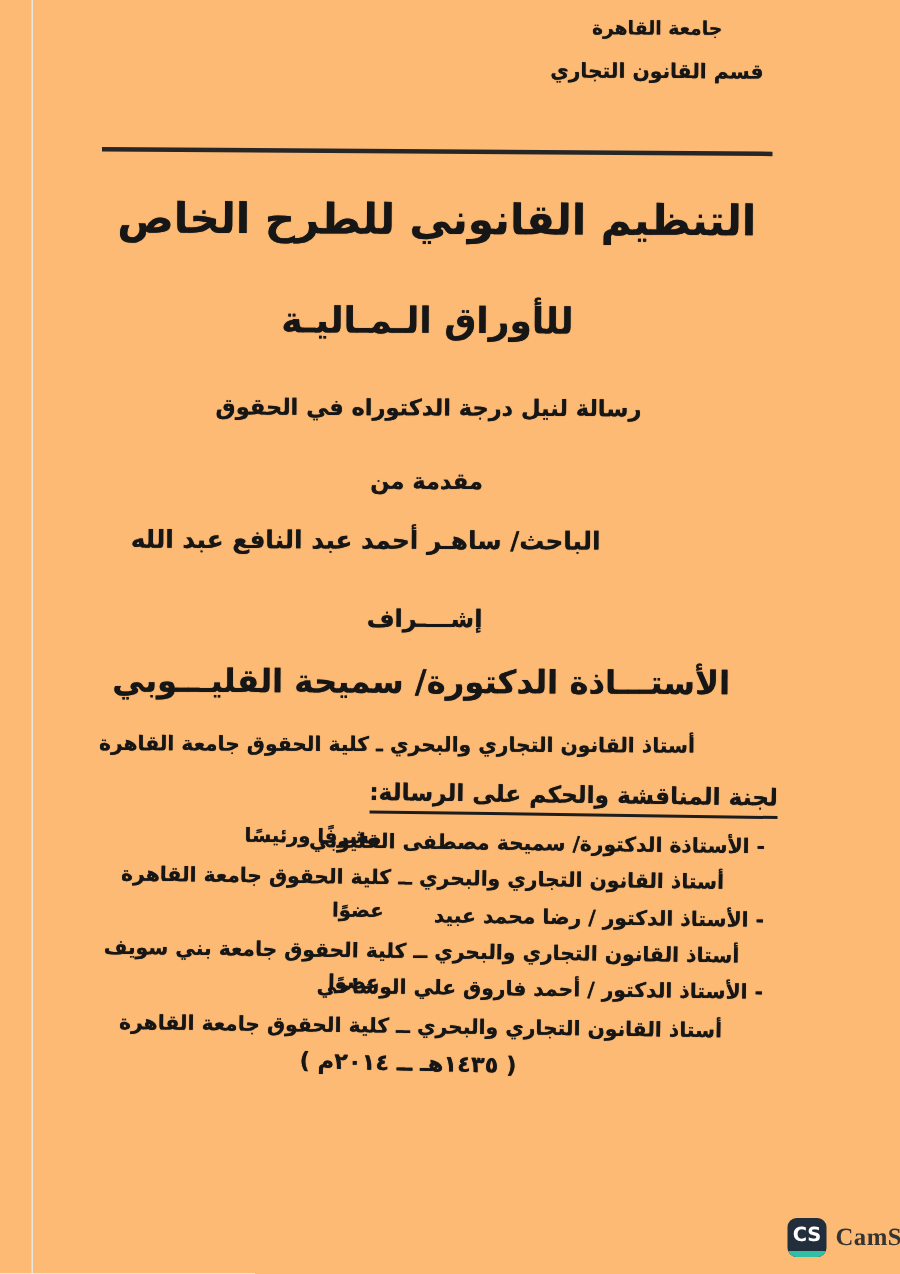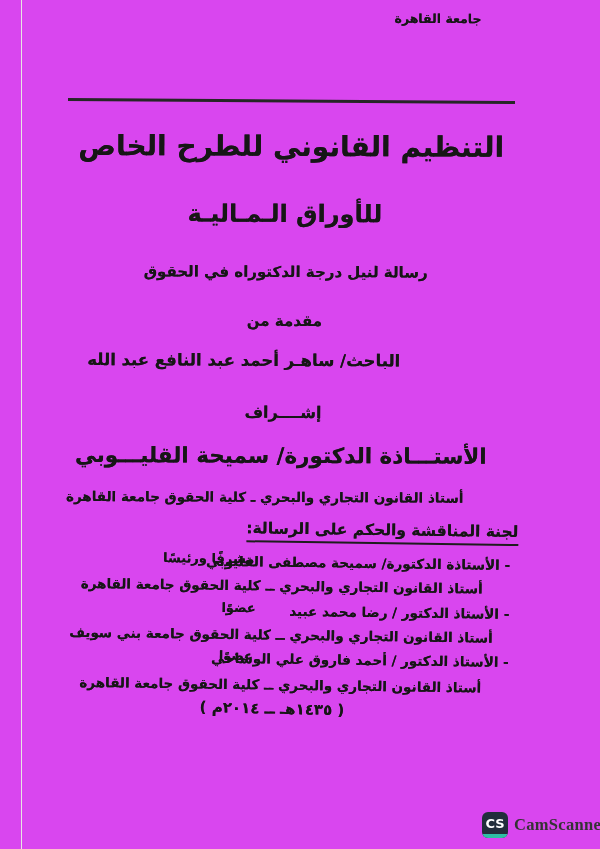--- a/index.html
+++ b/index.html
@@ -5,21 +5,21 @@
   * { margin: 0; padding: 0; box-sizing: border-box; }
   html, body { background: #ffffff; }
   body {
     width: 600px; height: 849px;
     position: relative; overflow: hidden;
     font-family: "DejaVu Sans", sans-serif;
     color: #1b1b1b;
   }
   .page {
     position: absolute; inset: 0;
-    background: #d946ef;
+    background: #fdba74;
   }
   
   .scan-edge {
     position: absolute; left: 21px; top: 0; bottom: 0;
     width: 1px; background: #e7e7e2;
   }
   .abs {
     position: absolute;
     direction: rtl;
     font-weight: bold;
@@ -90,20 +90,21 @@
     display: flex; align-items: center; gap: 6px;
     direction: ltr;
   }
   .cs-badge {
     width: 26px; height: 26px;
     background: #222e3c;
     border-radius: 6px;
     position: relative;
     display: flex; align-items: center; justify-content: center;
     overflow: hidden;
+    margin-left: 43px;
   }
   .cs-badge .cs-letters {
     color: #ffffff; font-size: 13px; font-weight: bold;
     line-height: 1; margin-bottom: 3px;
     font-family: "DejaVu Sans", sans-serif;
   }
   .cs-badge .cs-underline {
     position: absolute; left: 0; right: 0; bottom: 0; height: 4px;
     background: #2ebfa5;
   }
@@ -116,20 +117,21 @@
 </style>
 </head>
 <body>
 
 <div class="page">
 
   <div class="scan-edge"></div>
 
   <div class="abs letterhead">
     <div class="lh-line">جامعة القاهرة</div>
+    <div class="lh-line lh-dept">قسم القانون التجاري</div>
   </div>
 
   <div class="rule"></div>
 
   <div class="mid">
     <div class="abs center title-1">التنظيم القانوني للطرح الخاص</div>
     <div class="abs center title-2">للأوراق الـمـاليـة</div>
     <div class="abs center stmt">رسالة لنيل درجة الدكتوراه في الحقوق</div>
     <div class="abs center presented">مقدمة من</div>
     <div class="abs center researcher">الباحث/ ساهـر أحمد عبد النافع عبد الله</div>

